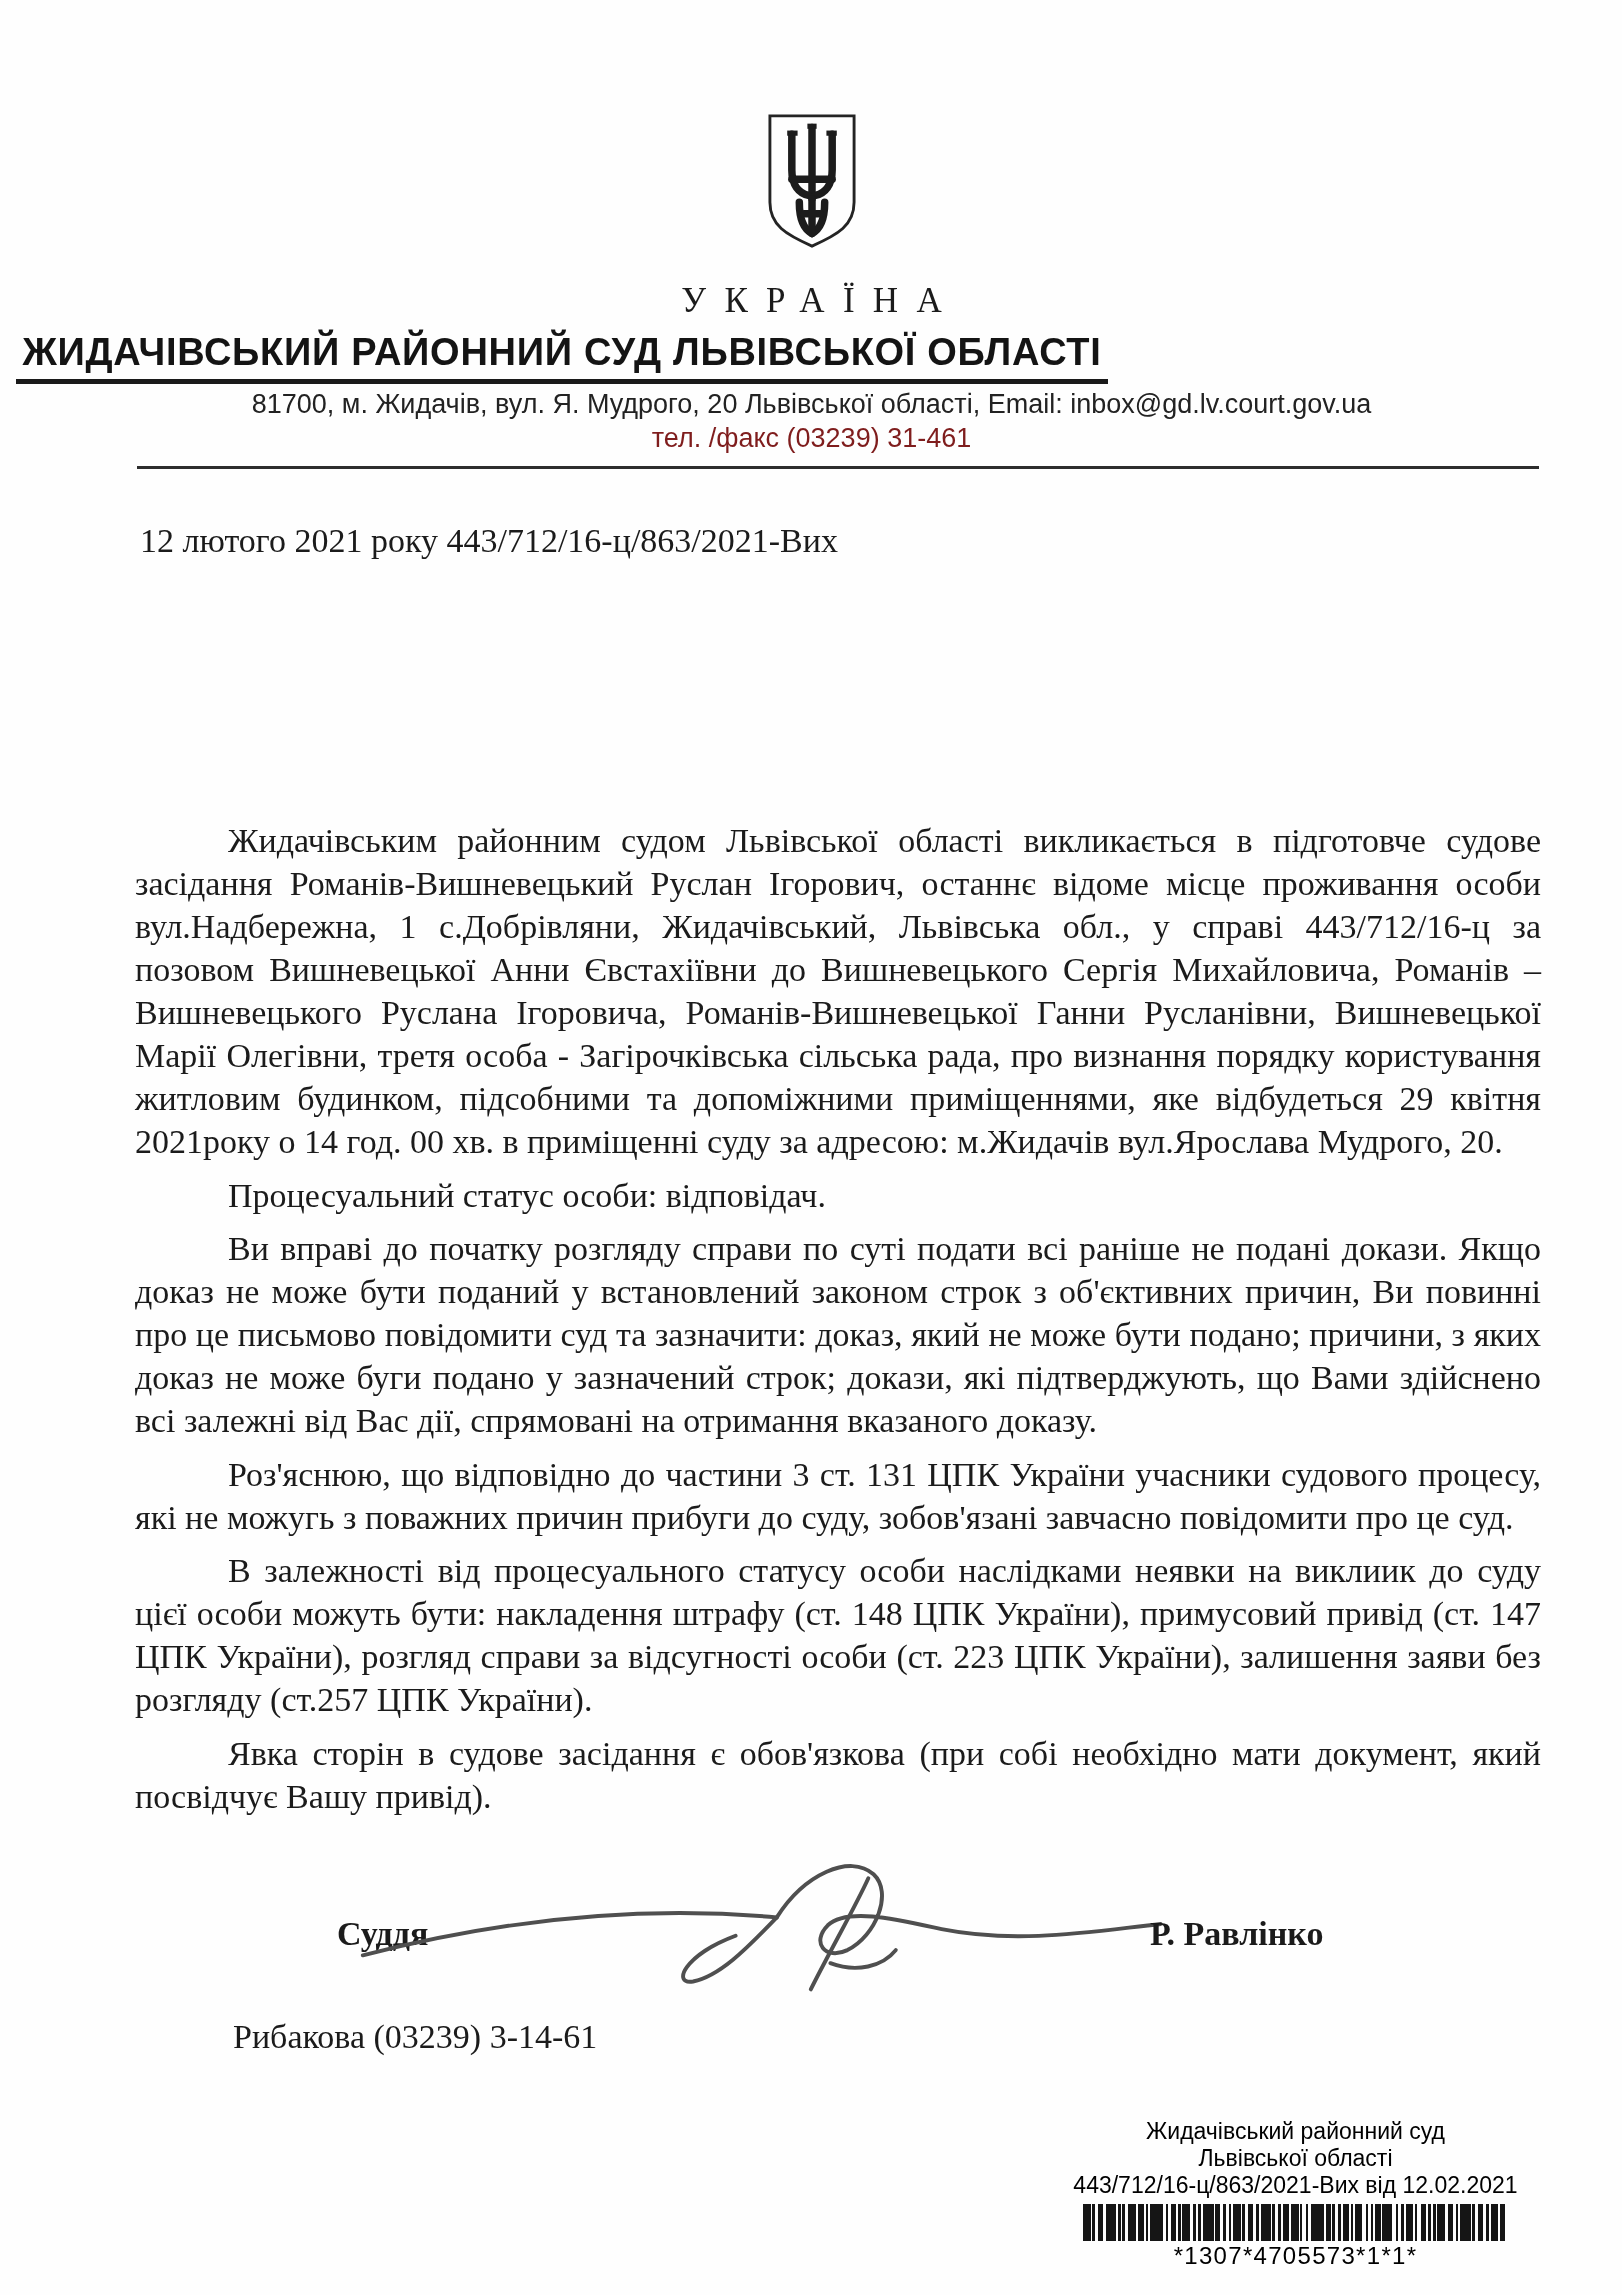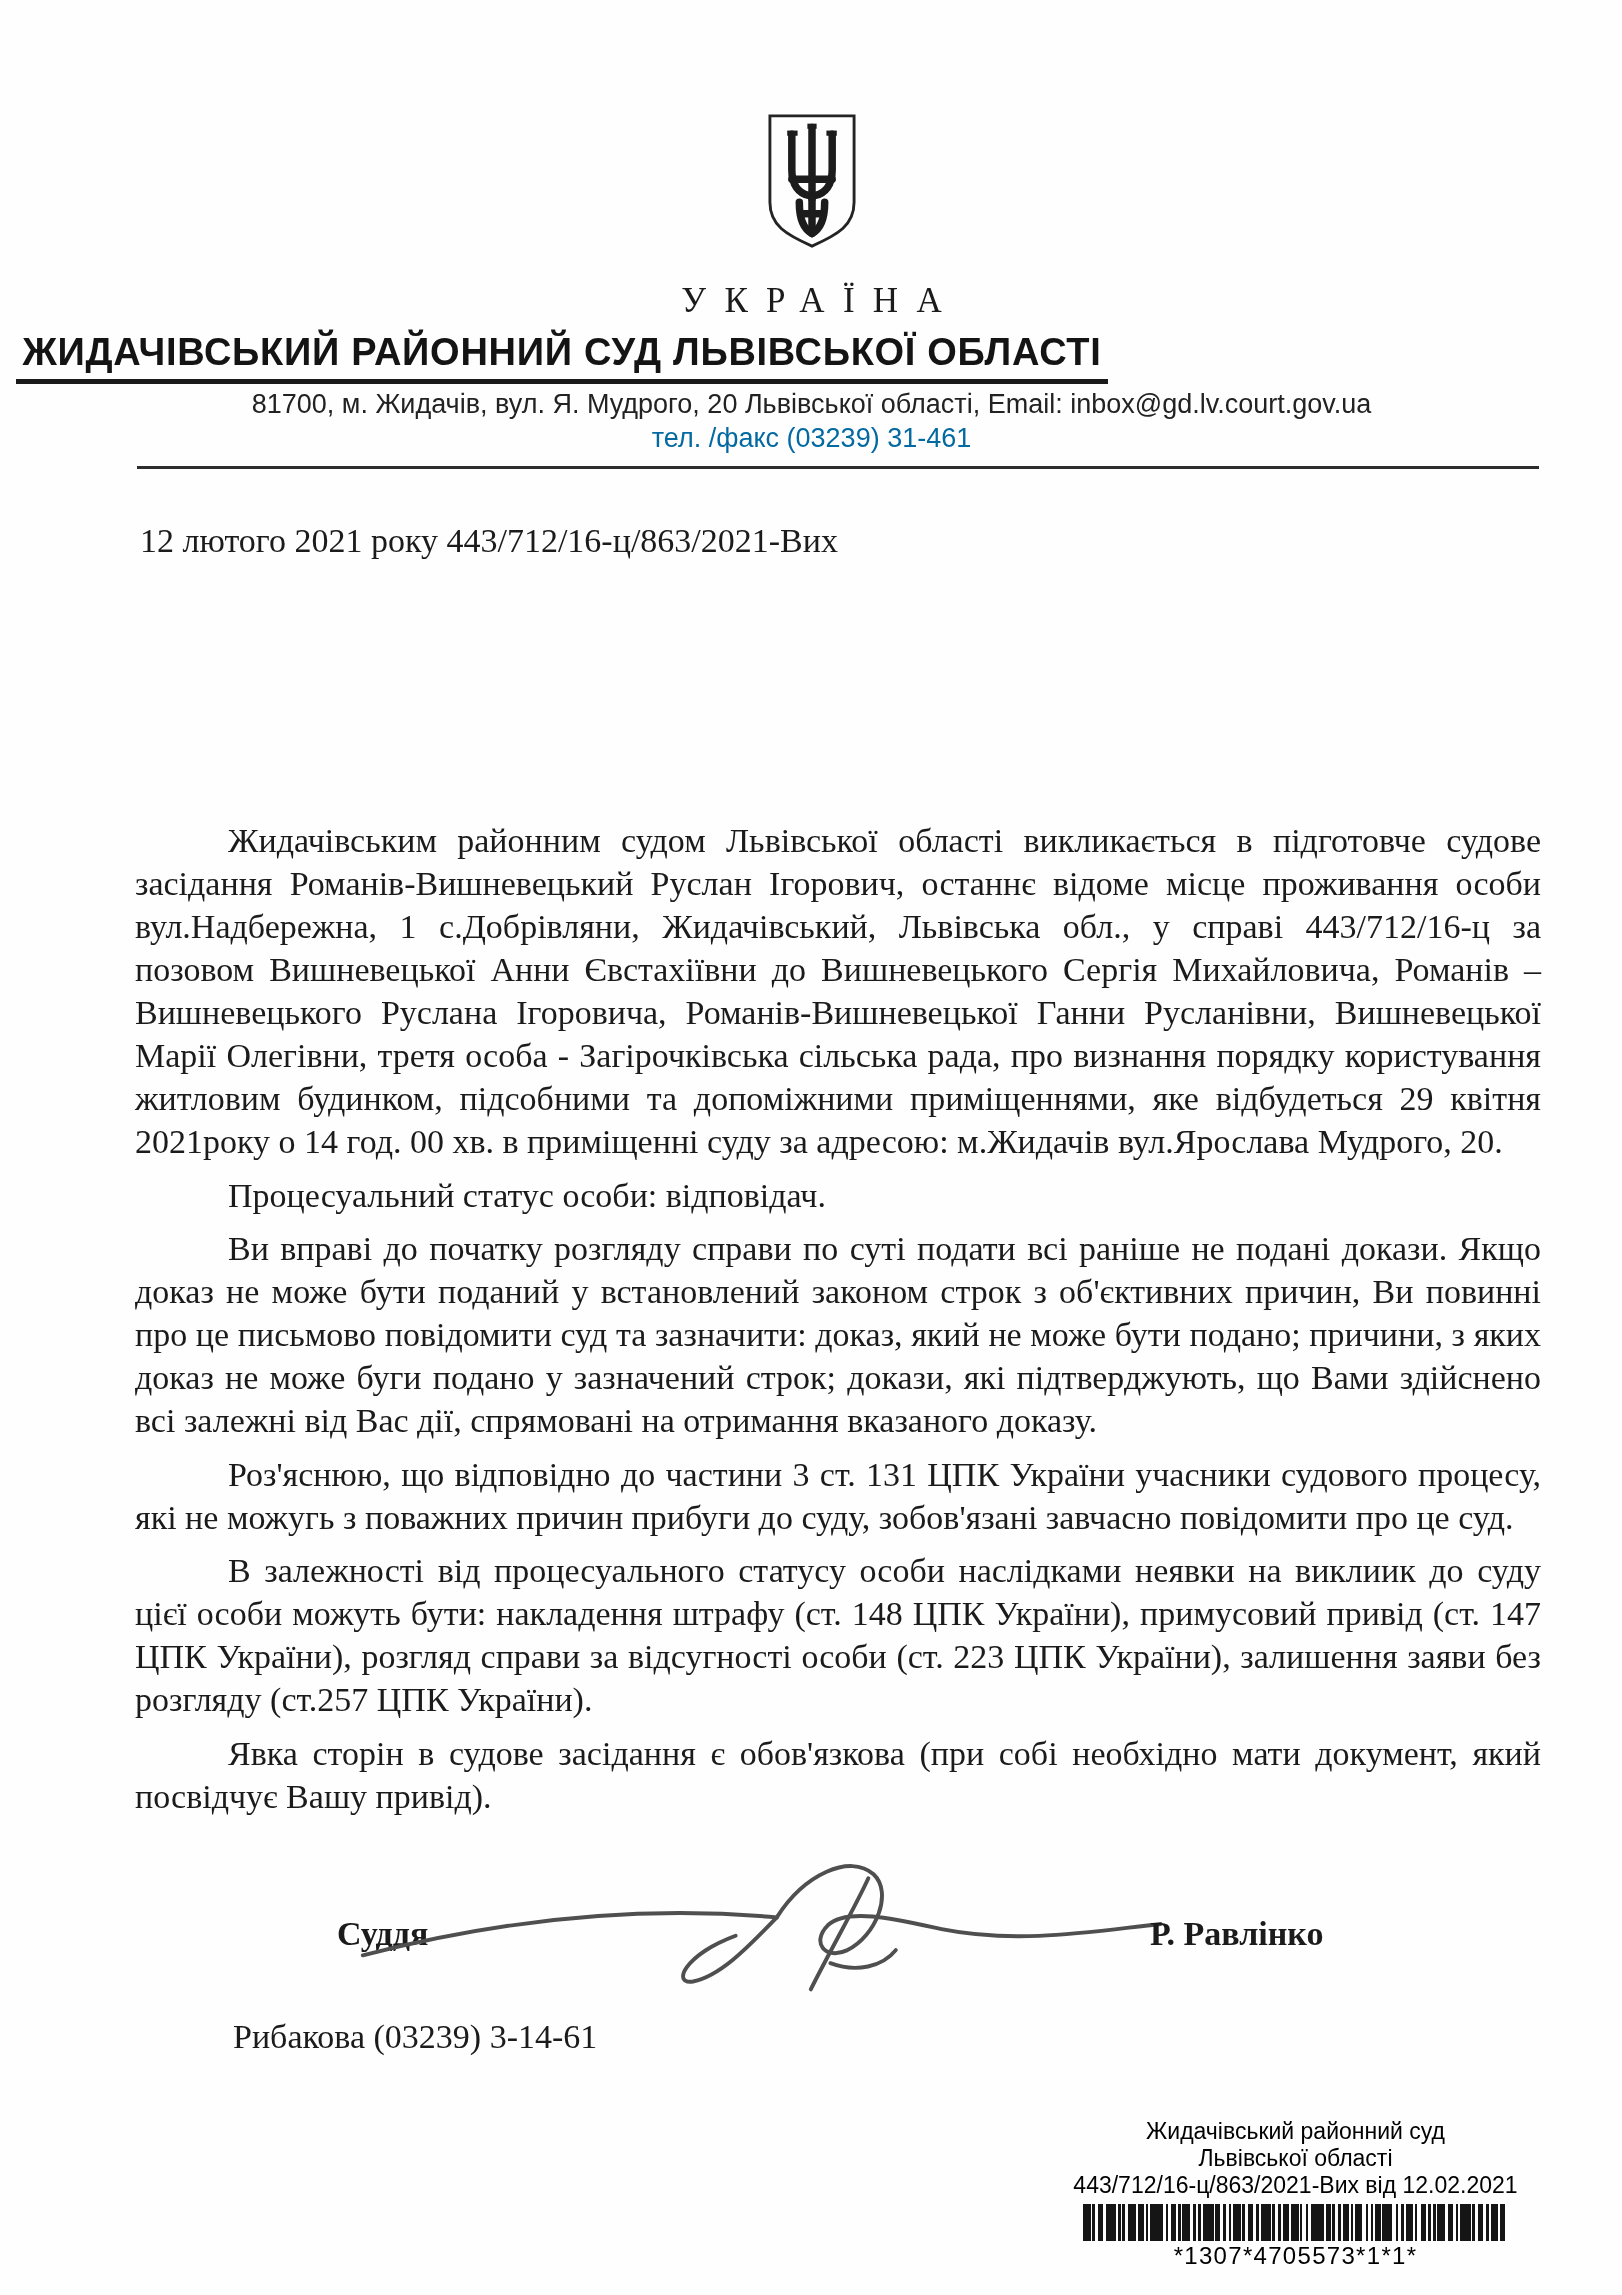--- a/index.html
+++ b/index.html
@@ -17,21 +17,21 @@
   }
   .court-line{position:absolute;top:331px;left:16px;width:100%;text-align:left;}
   .court-name{
     display:inline-block;font-family:"Liberation Sans",sans-serif;font-weight:700;
     font-size:38px;letter-spacing:0.7px;color:#141414;
     border-bottom:5.2px solid #1a1a1a;padding:0 6.5px 5.2px;
   }
   .addr1{position:absolute;top:389px;left:0;width:100%;text-align:center;
     font-family:"Liberation Sans",sans-serif;font-size:27px;color:#222;}
   .addr2{position:absolute;top:423px;left:0;width:100%;text-align:center;
-    font-family:"Liberation Sans",sans-serif;font-size:27px;color:#0369a1;}
+    font-family:"Liberation Sans",sans-serif;font-size:27px;color:#7f1d1d;}
   .header-rule{position:absolute;top:466px;left:137px;width:1402px;height:3.3px;background:#2d2d2d;}
   
   .ref-line{position:absolute;top:522px;left:140px;font-size:34px;}
   
   .doc-title{
     position:absolute;top:716px;left:0;width:100%;text-align:center;
     font-weight:700;font-size:37px;letter-spacing:17px;text-indent:17px;
   }
   
   .body-text{

